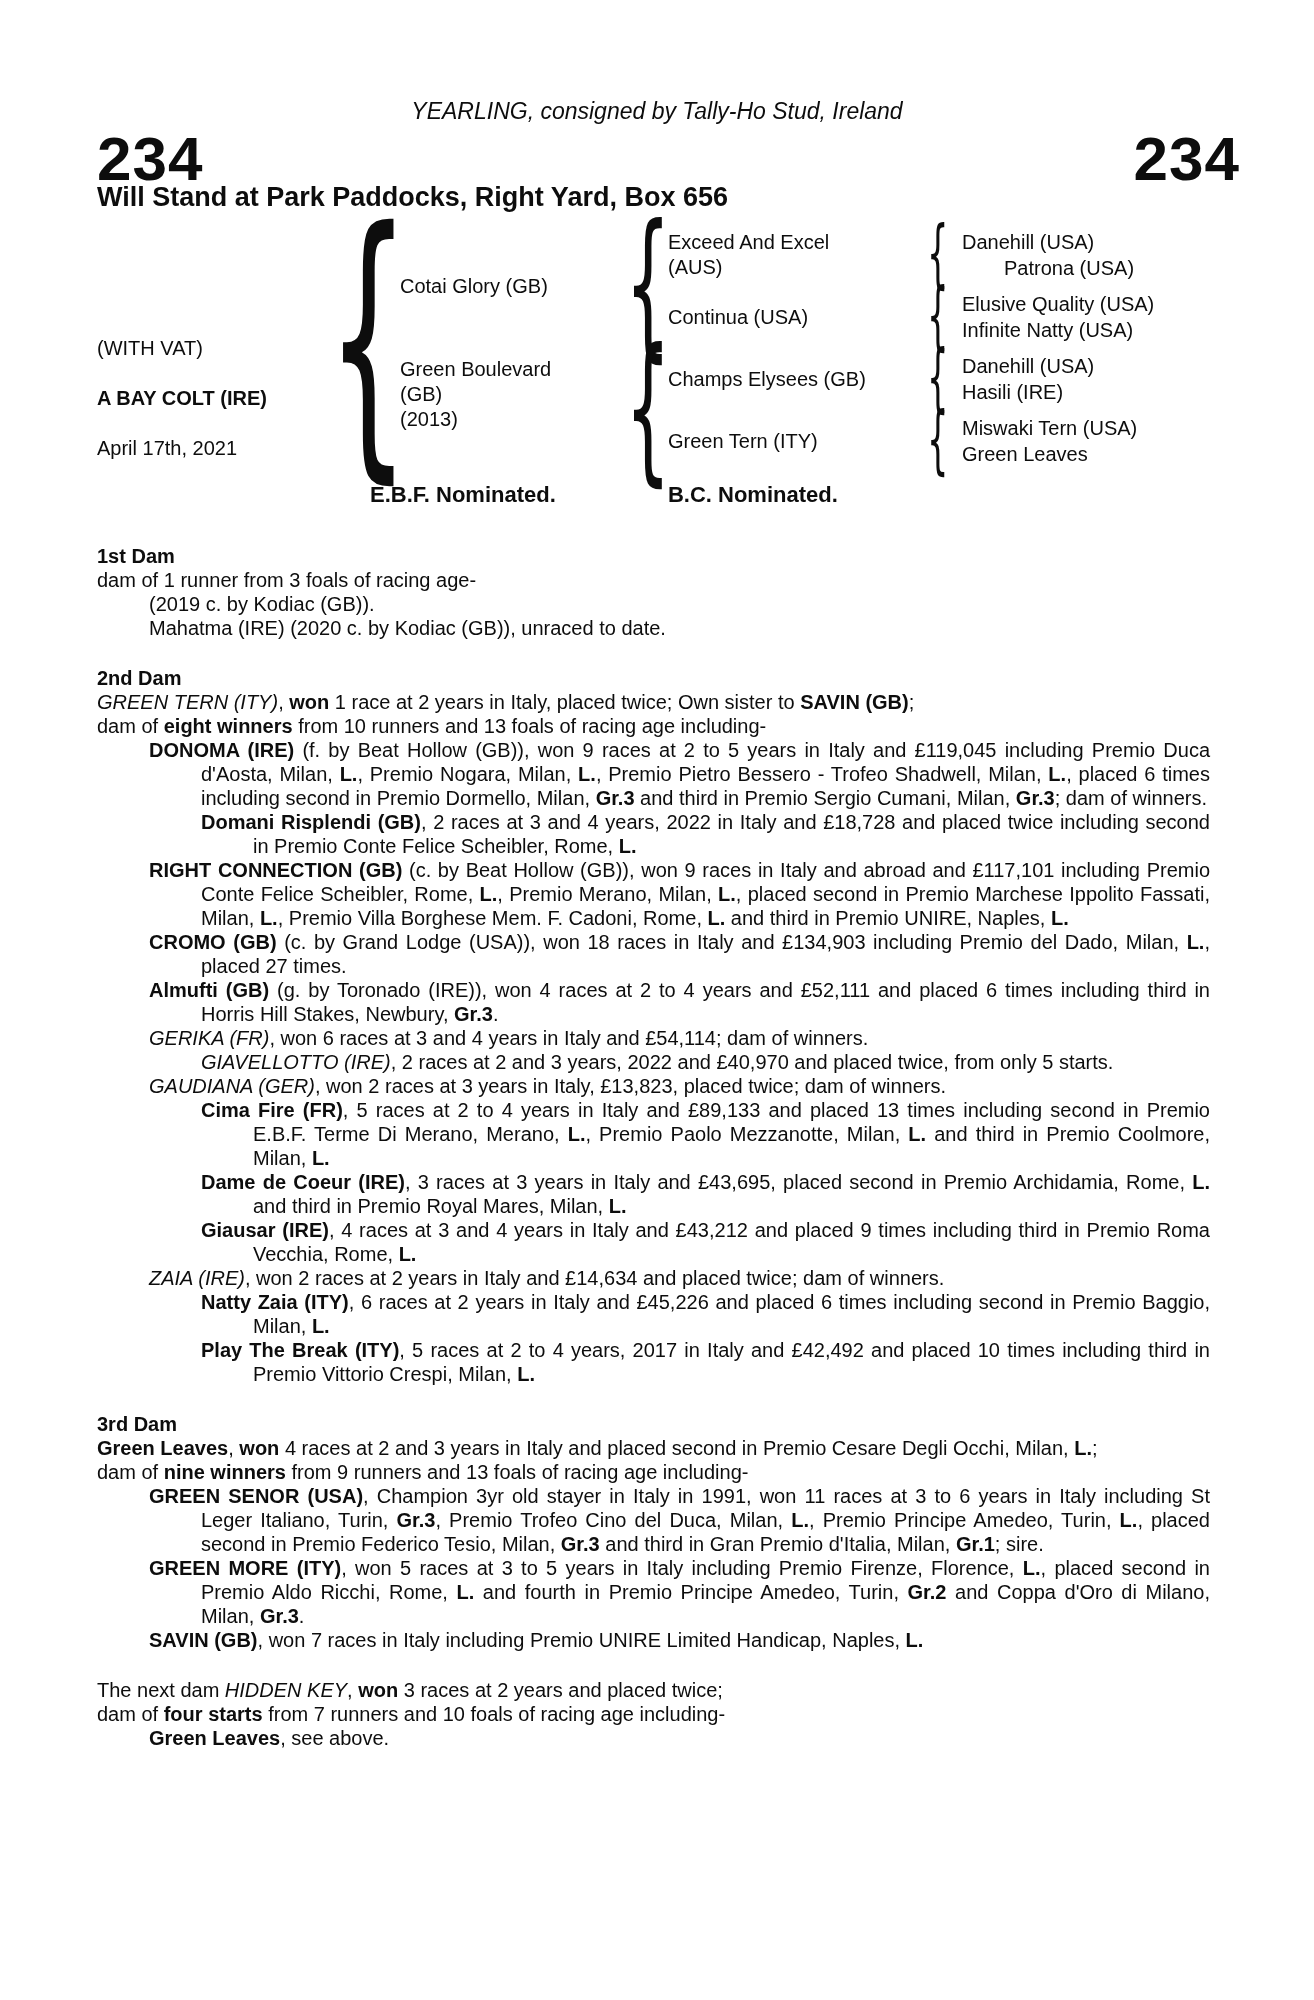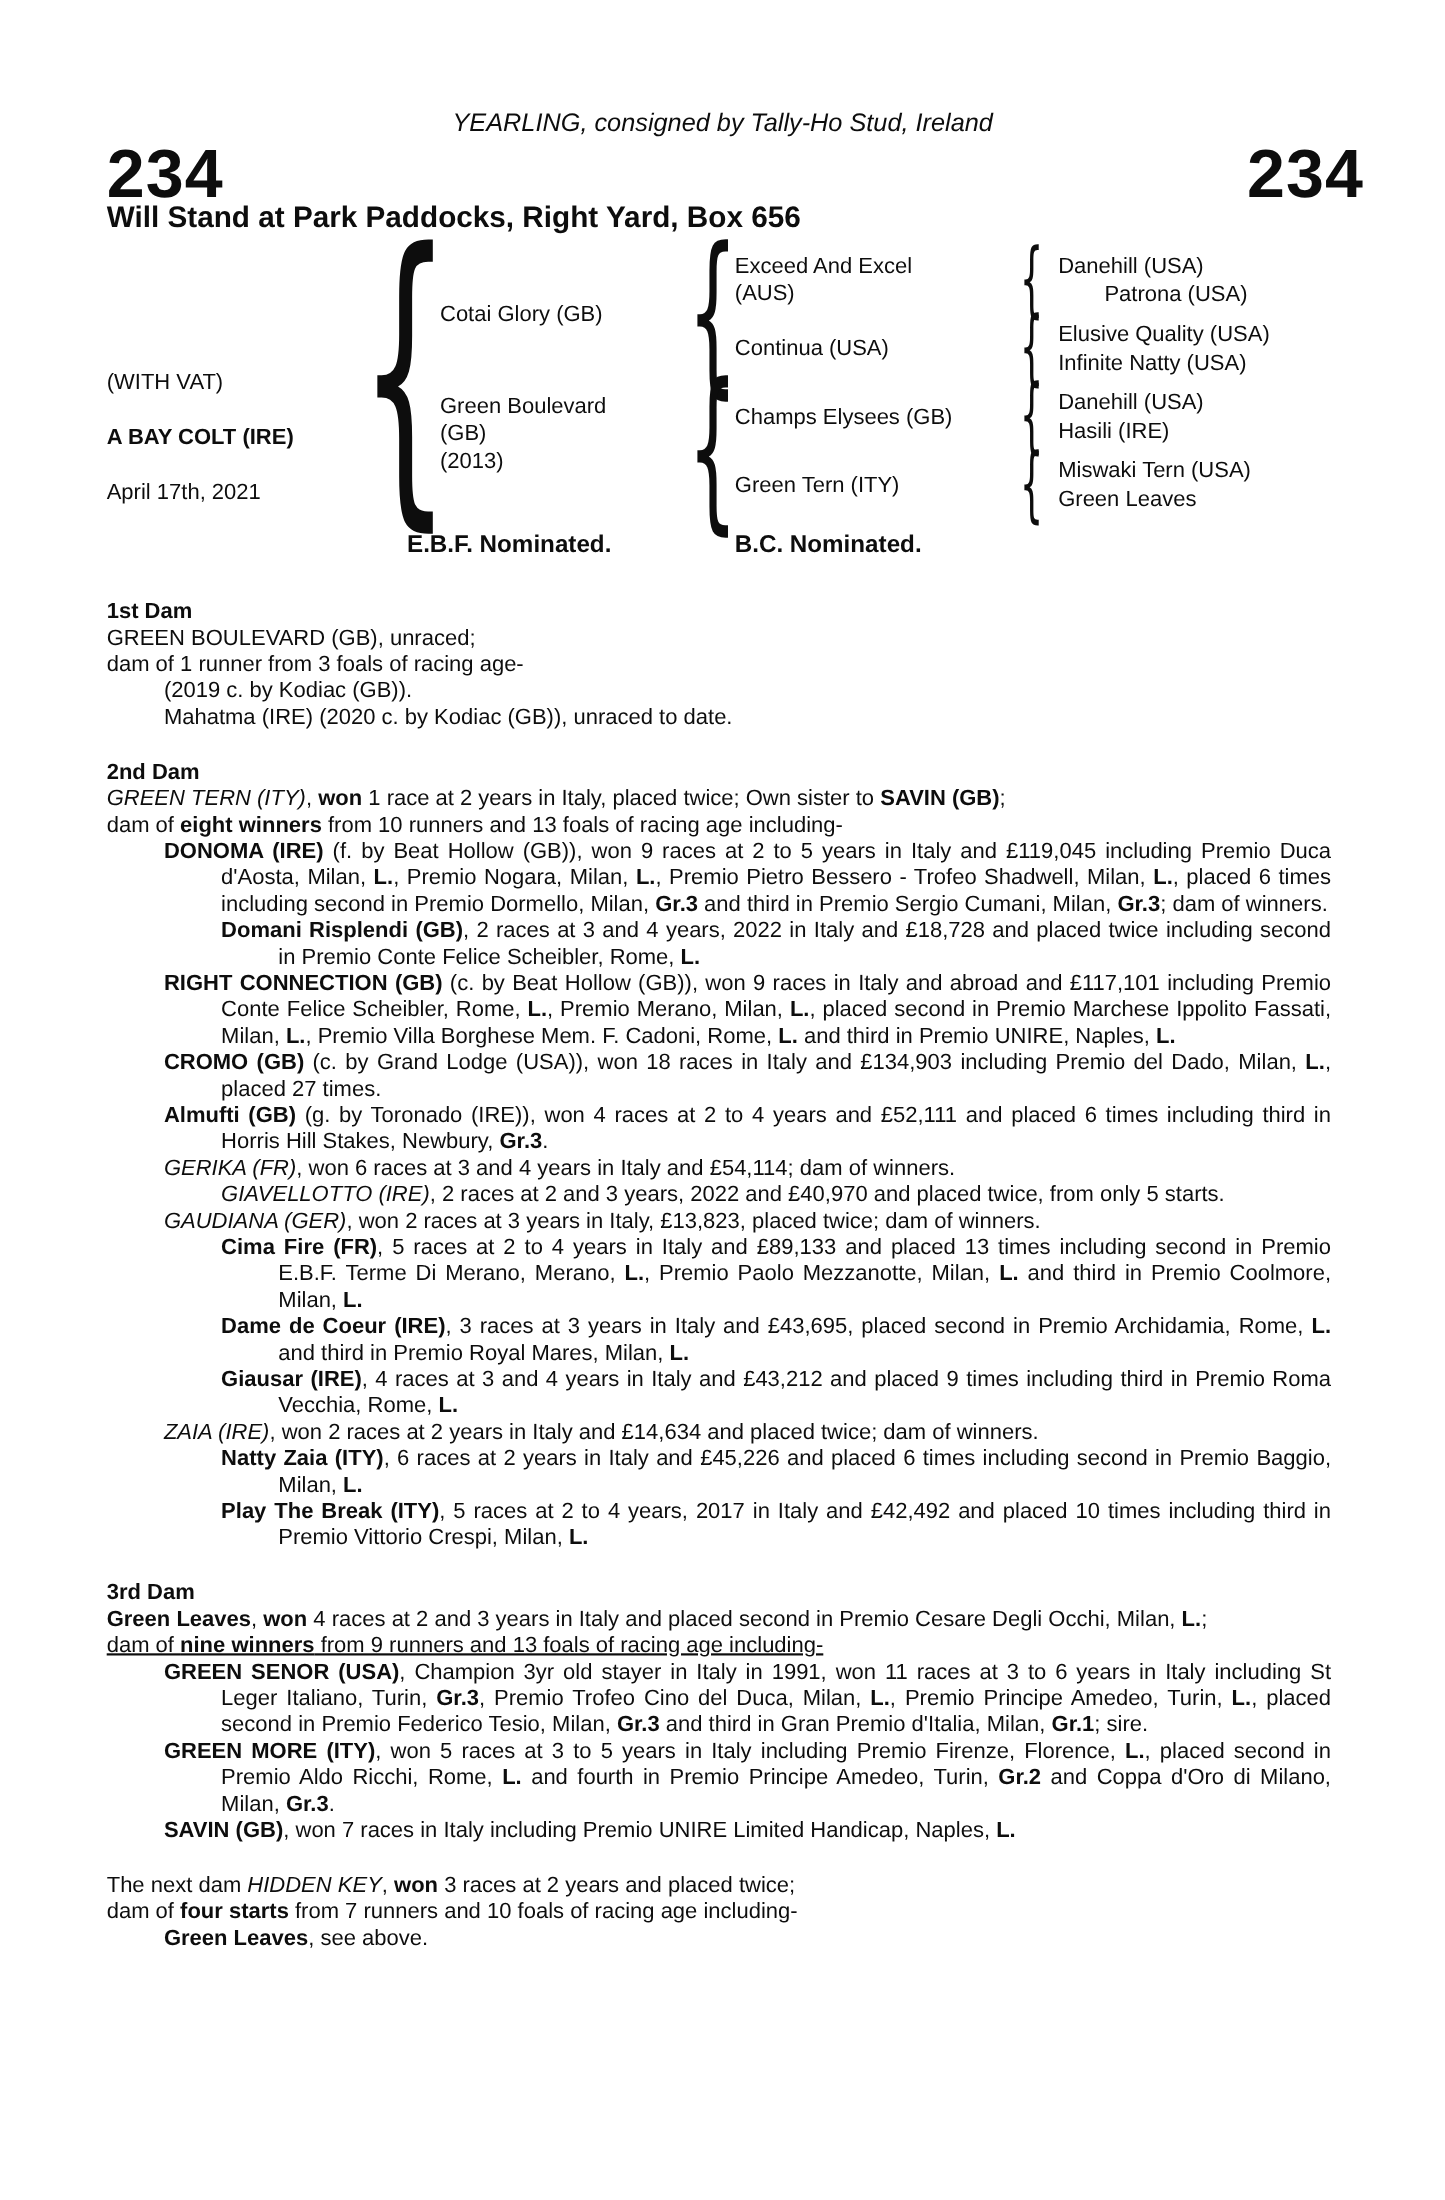--- a/index.html
+++ b/index.html
@@ -115,21 +115,20 @@
   </div>
 
   <div class="noms">
     <span class="ebf">E.B.F. Nominated.</span>
     <span class="bc">B.C. Nominated.</span>
   </div>
 
   <div class="bodytext">
       <div class="section">
         <div class="shead">1st Dam</div>
-        <p style="padding-left: 0px; text-indent: 0px;"><span>GREEN BOULEVARD (GB), unraced;</span></p>
         <p style="padding-left: 0px; text-indent: 0px;"><span>dam of 1 runner from 3 foals of racing age-</span></p>
         <p style="padding-left: 52px; text-indent: 0px;"><span>(2019 c. by Kodiac (GB)).</span></p>
         <p style="padding-left: 52px; text-indent: 0px;"><span>Mahatma (IRE) (2020 c. by Kodiac (GB)), unraced to date.</span></p>
       </div>
       <div class="section">
         <div class="shead">2nd Dam</div>
         <p style="padding-left: 0px; text-indent: 0px;"><span class="i">GREEN TERN (ITY)</span><span>, </span><span class="b">won</span><span> 1 race at 2 years in Italy, placed twice; Own sister to </span><span class="b">SAVIN (GB)</span><span>;</span></p>
         <p style="padding-left: 0px; text-indent: 0px;"><span>dam of </span><span class="b">eight winners</span><span> from 10 runners and 13 foals of racing age including-</span></p>
         <p style="padding-left: 104px; text-indent: -52px;"><span class="b">DONOMA (IRE)</span><span> (f. by Beat Hollow (GB)), won 9 races at 2 to 5 years in Italy and £119,045 including Premio Duca d'Aosta, Milan, </span><span class="b">L.</span><span>, Premio Nogara, Milan, </span><span class="b">L.</span><span>, Premio Pietro Bessero - Trofeo Shadwell, Milan, </span><span class="b">L.</span><span>, placed 6 times including second in Premio Dormello, Milan, </span><span class="b">Gr.3</span><span> and third in Premio Sergio Cumani, Milan, </span><span class="b">Gr.3</span><span>; dam of winners.</span></p>
         <p style="padding-left: 156px; text-indent: -52px;"><span class="b">Domani Risplendi (GB)</span><span>, 2 races at 3 and 4 years, 2022 in Italy and £18,728 and placed twice including second in Premio Conte Felice Scheibler, Rome, </span><span class="b">L.</span></p>
@@ -142,21 +141,21 @@
         <p style="padding-left: 156px; text-indent: -52px;"><span class="b">Cima Fire (FR)</span><span>, 5 races at 2 to 4 years in Italy and £89,133 and placed 13 times including second in Premio E.B.F. Terme Di Merano, Merano, </span><span class="b">L.</span><span>, Premio Paolo Mezzanotte, Milan, </span><span class="b">L.</span><span> and third in Premio Coolmore, Milan, </span><span class="b">L.</span></p>
         <p style="padding-left: 156px; text-indent: -52px;"><span class="b">Dame de Coeur (IRE)</span><span>, 3 races at 3 years in Italy and £43,695, placed second in Premio Archidamia, Rome, </span><span class="b">L.</span><span> and third in Premio Royal Mares, Milan, </span><span class="b">L.</span></p>
         <p style="padding-left: 156px; text-indent: -52px;"><span class="b">Giausar (IRE)</span><span>, 4 races at 3 and 4 years in Italy and £43,212 and placed 9 times including third in Premio Roma Vecchia, Rome, </span><span class="b">L.</span></p>
         <p style="padding-left: 104px; text-indent: -52px;"><span class="i">ZAIA (IRE)</span><span>, won 2 races at 2 years in Italy and £14,634 and placed twice; dam of winners.</span></p>
         <p style="padding-left: 156px; text-indent: -52px;"><span class="b">Natty Zaia (ITY)</span><span>, 6 races at 2 years in Italy and £45,226 and placed 6 times including second in Premio Baggio, Milan, </span><span class="b">L.</span></p>
         <p style="padding-left: 156px; text-indent: -52px;"><span class="b">Play The Break (ITY)</span><span>, 5 races at 2 to 4 years, 2017 in Italy and £42,492 and placed 10 times including third in Premio Vittorio Crespi, Milan, </span><span class="b">L.</span></p>
       </div>
       <div class="section">
         <div class="shead">3rd Dam</div>
         <p style="padding-left: 52px; text-indent: -52px;"><span class="b">Green Leaves</span><span>, </span><span class="b">won</span><span> 4 races at 2 and 3 years in Italy and placed second in Premio Cesare Degli Occhi, Milan, </span><span class="b">L.</span><span>;</span></p>
-        <p style="padding-left: 0px; text-indent: 0px; text-decoration: underline;"><span>dam of </span><span class="b">nine winners</span><span> from 9 runners and 13 foals of racing age including-</span></p>
+        <p style="padding-left: 0px; text-indent: 0px;"><span>dam of </span><span class="b">nine winners</span><span> from 9 runners and 13 foals of racing age including-</span></p>
         <p style="padding-left: 104px; text-indent: -52px;"><span class="b">GREEN SENOR (USA)</span><span>, Champion 3yr old stayer in Italy in 1991, won 11 races at 3 to 6 years in Italy including St Leger Italiano, Turin, </span><span class="b">Gr.3</span><span>, Premio Trofeo Cino del Duca, Milan, </span><span class="b">L.</span><span>, Premio Principe Amedeo, Turin, </span><span class="b">L.</span><span>, placed second in Premio Federico Tesio, Milan, </span><span class="b">Gr.3</span><span> and third in Gran Premio d'Italia, Milan, </span><span class="b">Gr.1</span><span>; sire.</span></p>
         <p style="padding-left: 104px; text-indent: -52px;"><span class="b">GREEN MORE (ITY)</span><span>, won 5 races at 3 to 5 years in Italy including Premio Firenze, Florence, </span><span class="b">L.</span><span>, placed second in Premio Aldo Ricchi, Rome, </span><span class="b">L.</span><span> and fourth in Premio Principe Amedeo, Turin, </span><span class="b">Gr.2</span><span> and Coppa d'Oro di Milano, Milan, </span><span class="b">Gr.3</span><span>.</span></p>
         <p style="padding-left: 104px; text-indent: -52px;"><span class="b">SAVIN (GB)</span><span>, won 7 races in Italy including Premio UNIRE Limited Handicap, Naples, </span><span class="b">L.</span></p>
       </div>
       <div class="section">
         <p style="padding-left: 0px; text-indent: 0px;"><span>The next dam </span><span class="i">HIDDEN KEY</span><span>, </span><span class="b">won</span><span> 3 races at 2 years and placed twice;</span></p>
         <p style="padding-left: 0px; text-indent: 0px;"><span>dam of </span><span class="b">four starts</span><span> from 7 runners and 10 foals of racing age including-</span></p>
         <p style="padding-left: 52px; text-indent: 0px;"><span class="b">Green Leaves</span><span>, see above.</span></p>
       </div>
     </div>

